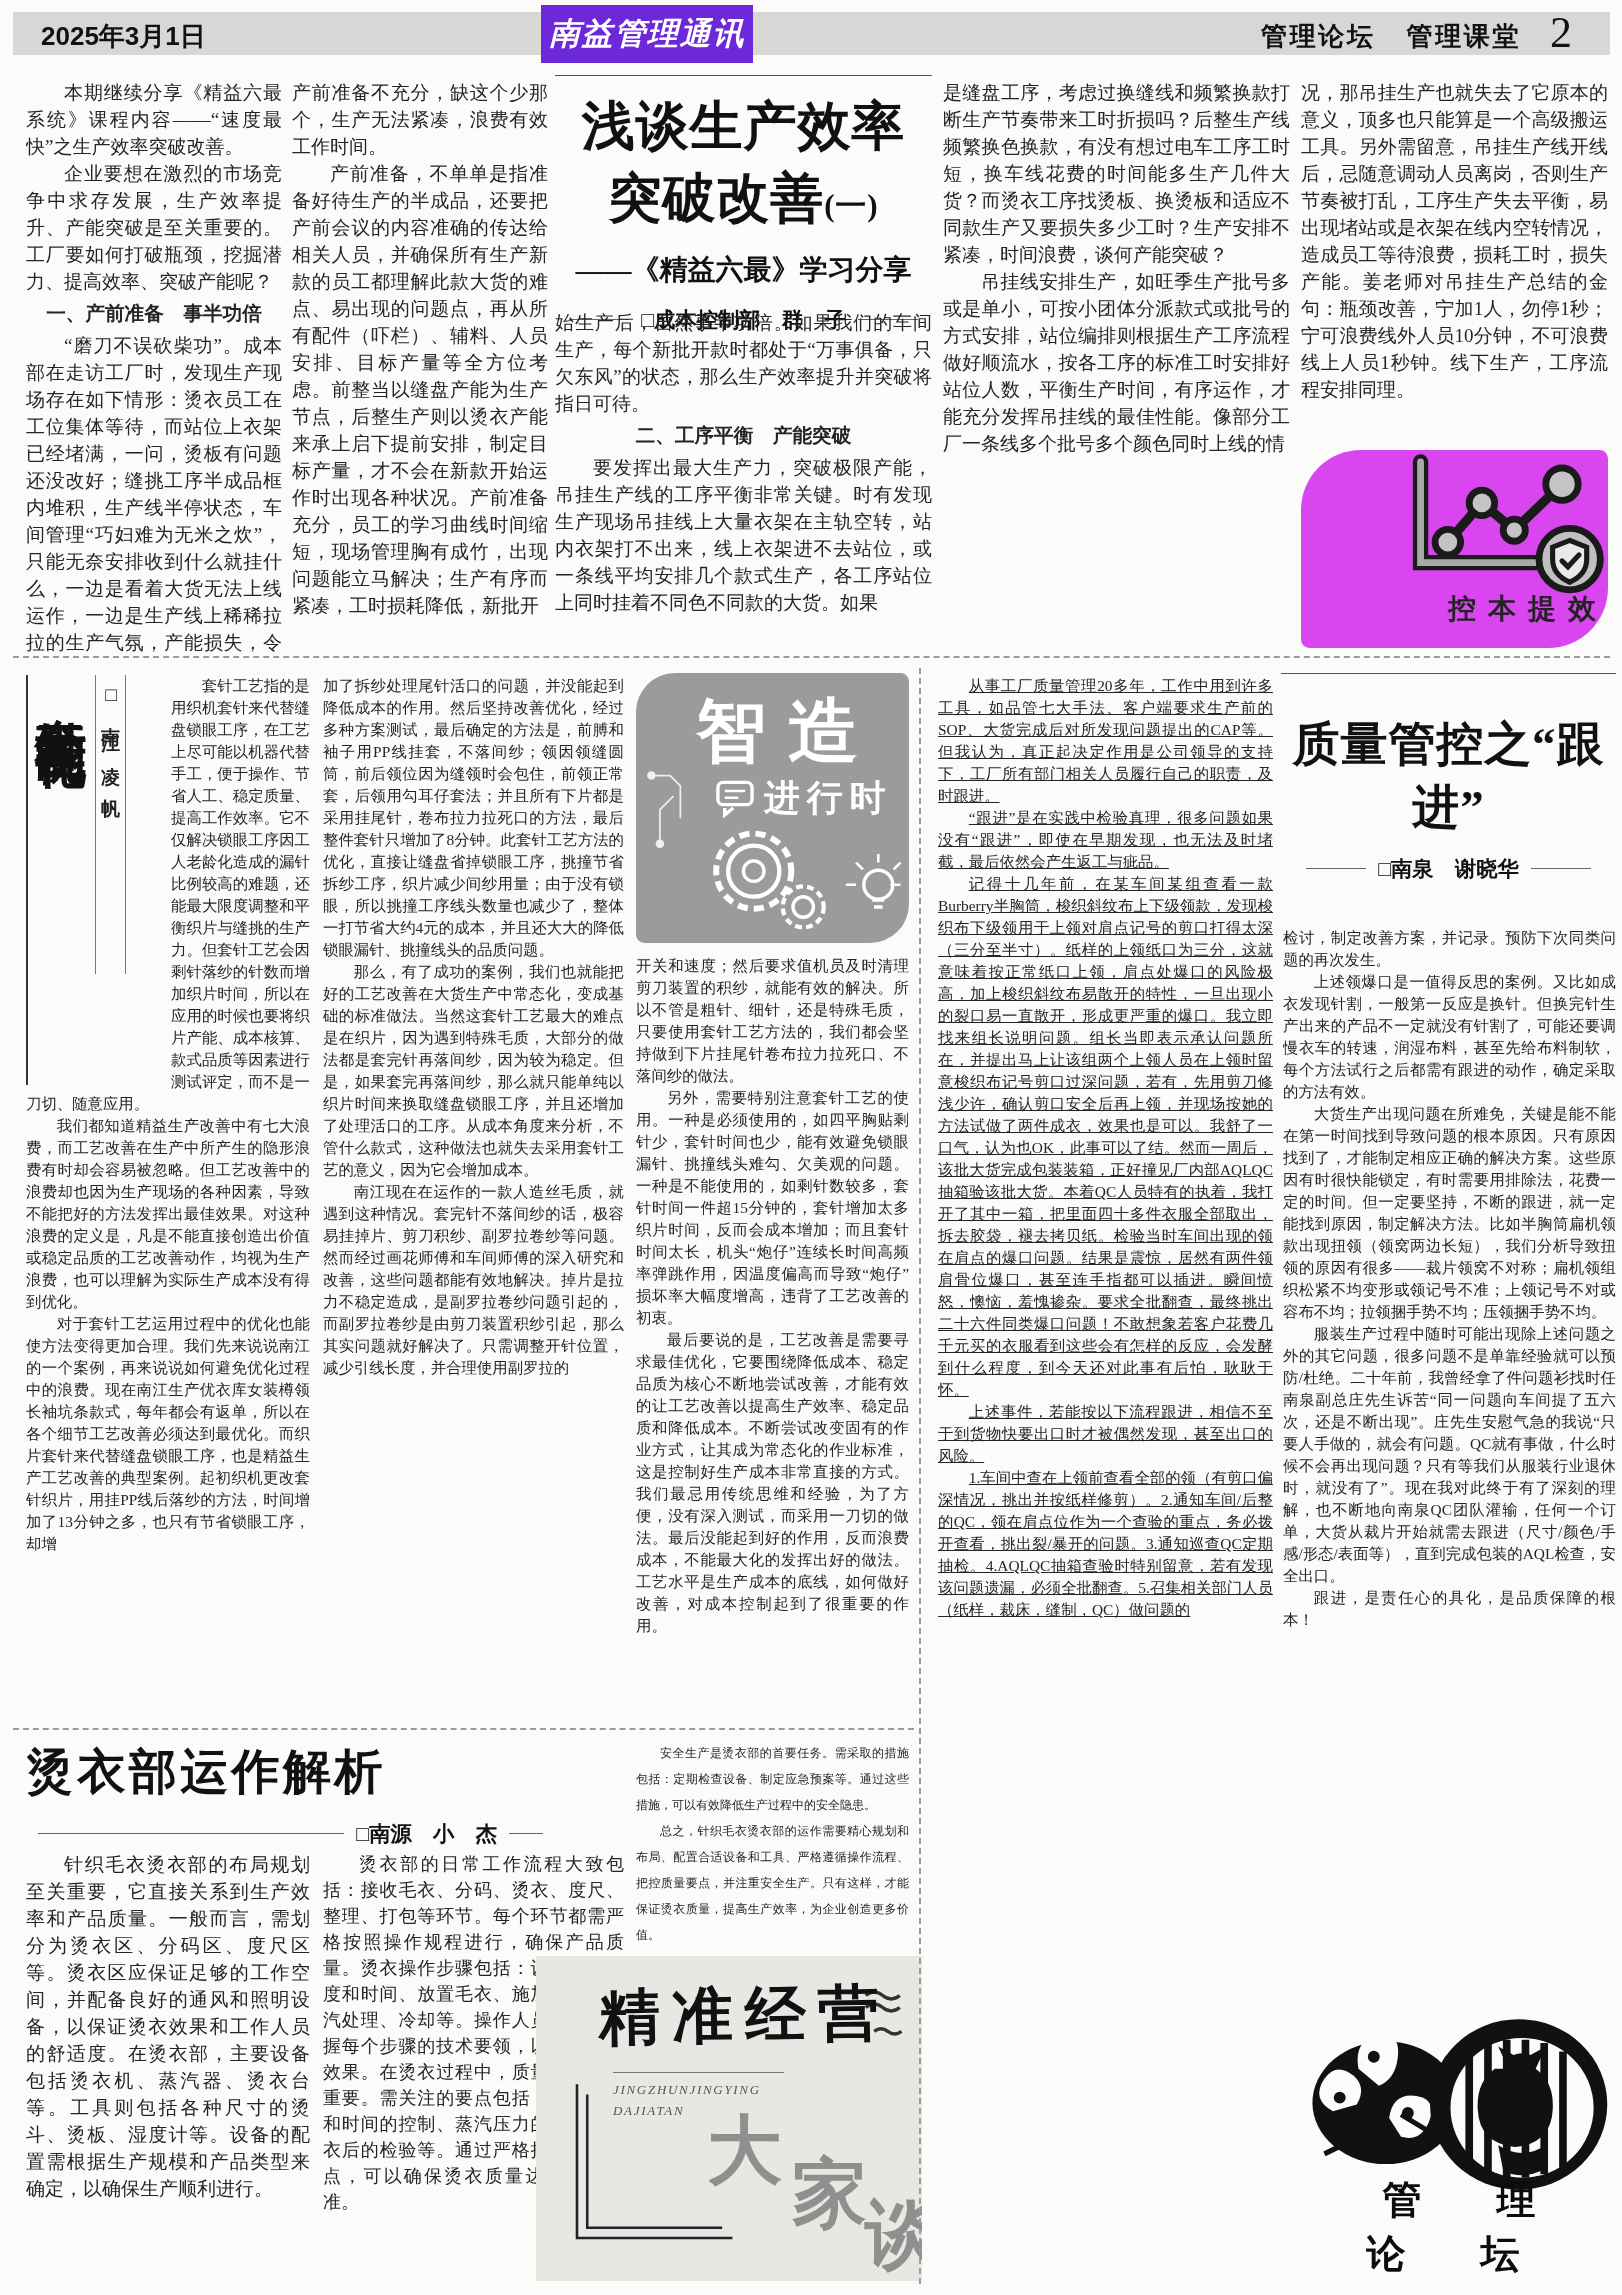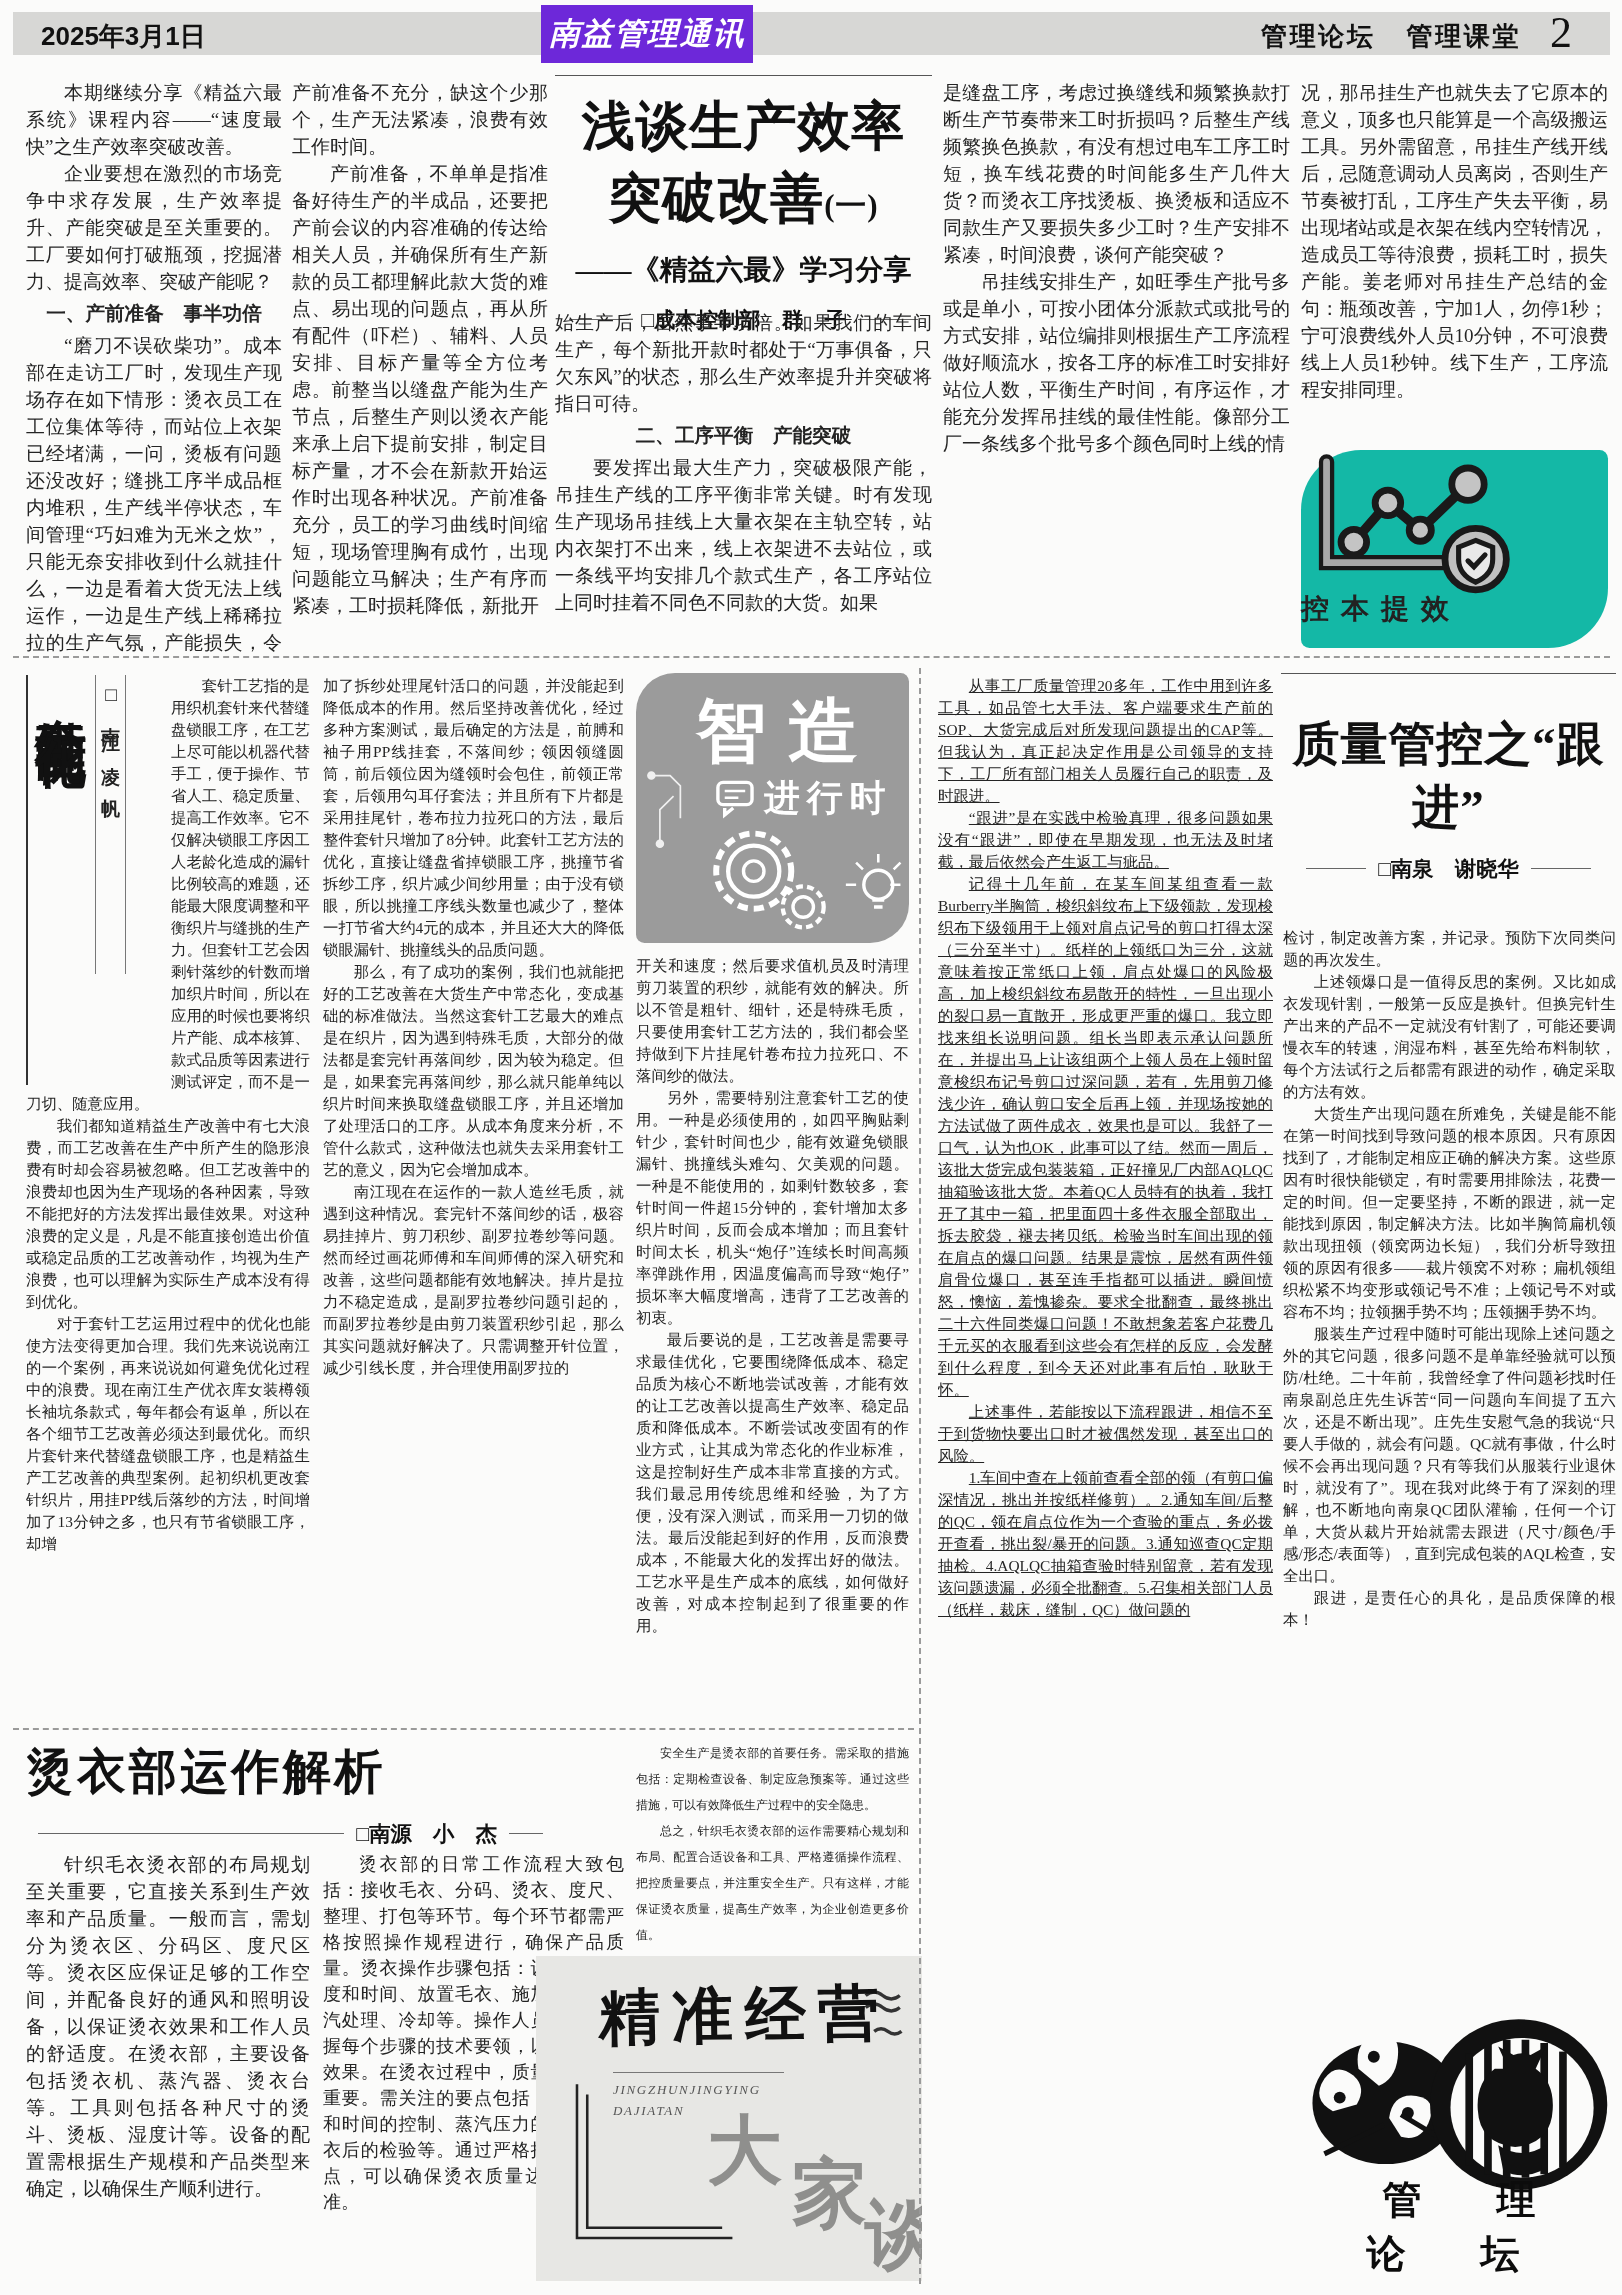--- a/index.html
+++ b/index.html
@@ -32,22 +32,22 @@
   .a1-title{font-size:53px;font-weight:bold;letter-spacing:0.9px;margin-top:15.4px;color:#111;}
   .a1-title .suffix{font-size:31px;}
   .a1-sub{font-size:28px;font-weight:bold;margin-top:16px;color:#111;}
   .bylinerow{display:flex;align-items:center;justify-content:center;margin-top:15.4px;}
   .bylinerow .rule{flex:0 0 60px;height:0;border-top:0.9px solid #666;margin:0 12px;}
   .byline{font-family:"Liberation Sans","DejaVu Sans",sans-serif;font-weight:bold;font-size:21.3px;color:#111;}
   
   .hdash{position:absolute;border-top:2.6px dashed #9a9a9a;height:0;}
   .vdash{position:absolute;border-left:2.6px dashed #9a9a9a;width:0;}
   
-  .kongben{position:absolute;left:1301px;top:450px;width:307px;height:198px;background:#14b8a6;
-           border-radius:60px 8.5px 60px 8.5px;display:flex;flex-direction:column;align-items:flex-start;}
+  .kongben{position:absolute;left:1301px;top:450px;width:307px;height:198px;background:#d946ef;
+           border-radius:60px 8.5px 60px 8.5px;display:flex;flex-direction:column;align-items:flex-end;}
   .kongben .cap{font-family:"Liberation Sans","DejaVu Sans",sans-serif;font-size:28px;font-weight:bold;
                 letter-spacing:12px;color:#222;margin-top:-5.1px;}
   
   .vtitle-wrap{float:left;width:143px;height:410px;border-left:2.6px solid #333;display:flex;}
   .vtitle{writing-mode:vertical-rl;text-orientation:upright;font-size:51px;font-weight:bold;color:#111;
           line-height:1.05;margin:3.4px 0 0 5.1px;letter-spacing:3.4px;}
   .vbyline{writing-mode:vertical-rl;text-orientation:upright;font-family:"Liberation Sans","DejaVu Sans",sans-serif;
            font-size:19px;font-weight:bold;color:#222;border-left:0.9px solid #777;border-right:0.9px solid #777;
            padding:8.5px 3.4px;margin-left:8.5px;height:282px;letter-spacing:6.8px;}
   

